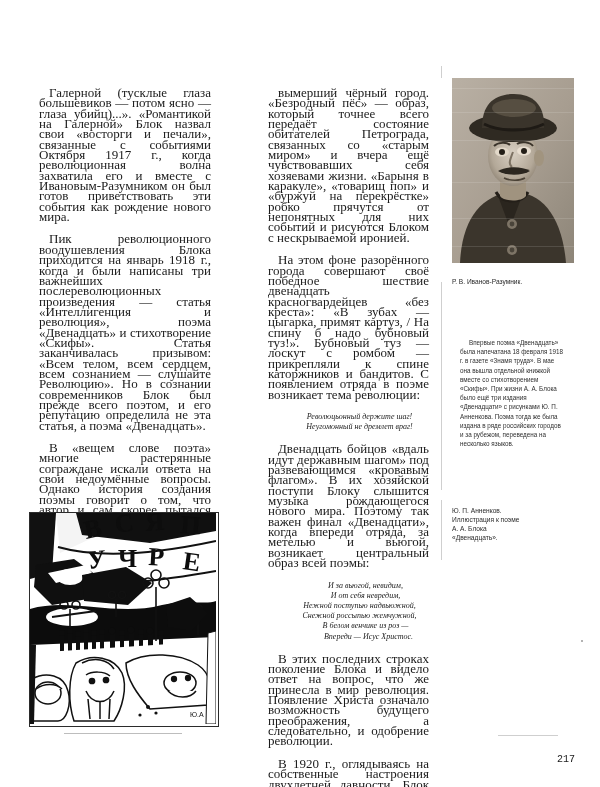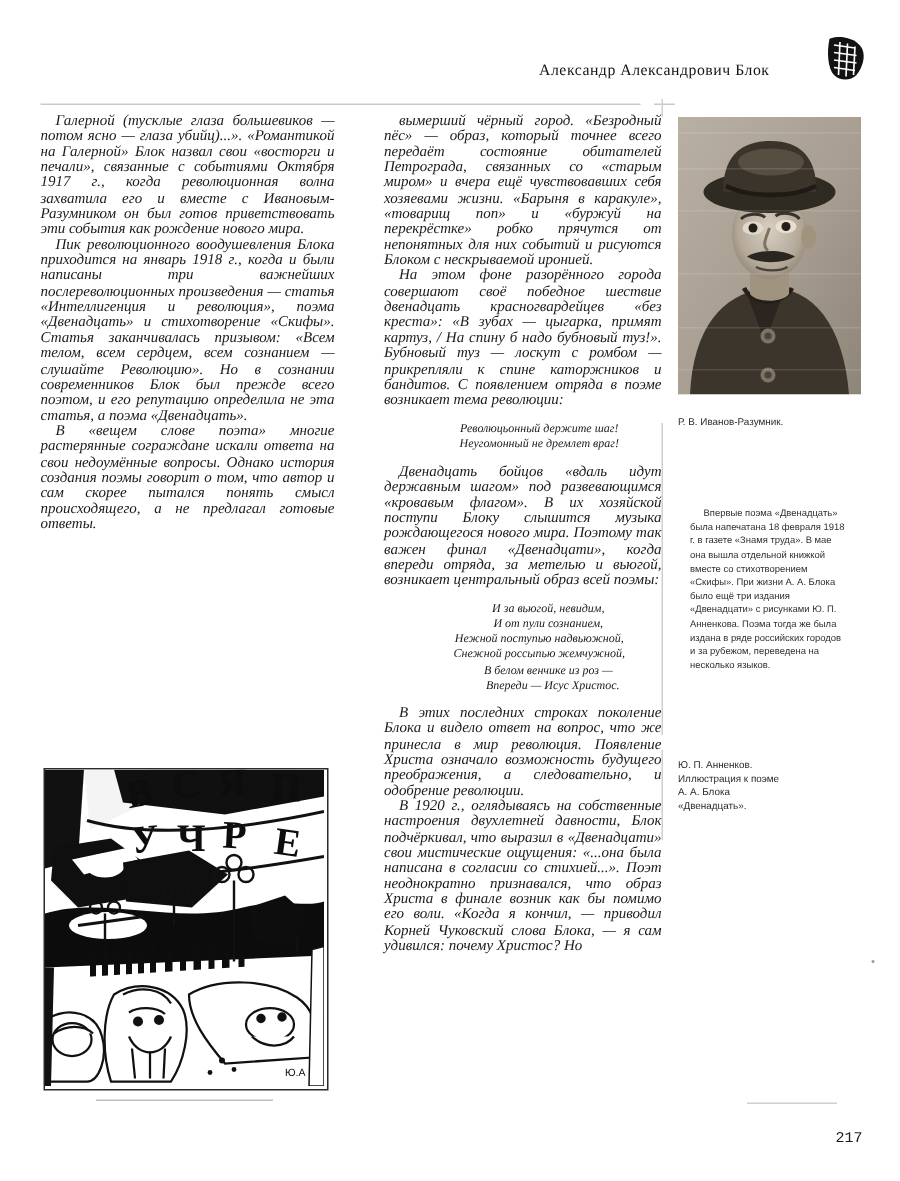--- a/index.html
+++ b/index.html
@@ -36,29 +36,28 @@
     background:#c9c9c9;
   }
 
   
   .vrule{position:absolute;width:1px;background:#cfcfcf;}
   .hrule{position:absolute;height:1px;background:#cfcfcf;}
 
   
   .col{position:absolute;}
   .col p{
-    margin:0;
-    font-size:10px;
+    margin:12px;
+    font-size:13px;
     line-height:10.35px;
     text-align:justify;
     text-indent:10px;
     hyphens:auto;
     -webkit-hyphens:auto;
     font-family:"Liberation Serif", serif;
-    font-style:italic;
   }
 
   .col-left{left:27px;top:76px;width:196px;}
   .col-mid{left:256px;top:76px;width:185px;}
 
   
   .verse{
     margin:8px 0 9px 0;
     font-style:italic;
     font-size:8px;
@@ -113,39 +112,20 @@
   .dot-mark{
     position:absolute;right:17px;top:640px;
     width:2px;height:2px;background:#9a9a9a;border-radius:50%;
   }
 </style>
 </head>
 <body>
 
 <div class="page">
 
-  <div class="header">
-    <div class="header-title">Александр Александрович Блок</div>
-    <span class="book-icon">
-      <svg width="28" height="32" viewBox="0 0 28 32">
-        <path d="M3 3 C3 3, 7 1, 13 2 C19 3, 23 6, 25 10 C27 15, 25 22, 21 27 C17 31, 10 31, 6 27 C2 23, 1 12, 3 3 Z" fill="#121212"></path>
-        <g stroke="#ffffff" stroke-width="1.1" fill="none">
-          <path d="M6 7 L20 9"></path>
-          <path d="M6 12 L21 14"></path>
-          <path d="M6 17 L21 19"></path>
-          <path d="M6 22 L20 24"></path>
-          <path d="M10 5 L9 27"></path>
-          <path d="M15 6 L14 28"></path>
-          <path d="M20 8 L19 27"></path>
-        </g>
-      </svg>
-    </span>
-    <div class="rule-top"></div>
-    <div class="rule-top-right"></div>
-  </div>
 
   <div class="vrule" style="left:441px;top:66px;height:12px;"></div>
   <div class="vrule" style="left:441px;top:282px;height:208px;"></div>
   <div class="vrule" style="left:441px;top:500px;height:60px;"></div>
 
   <div class="col col-left">
     <p>Галерной (тусклые глаза большевиков — потом ясно — глаза убийц)...». «Романтикой на Галерной» Блок назвал свои «восторги и печали», связанные с событиями Октября 1917 г., когда революционная волна захватила его и вместе с Ивановым-Разумником он был готов приветствовать эти события как рождение нового мира.</p>
     <p>Пик революционного воодушевления Блока приходится на январь 1918 г., когда и были написаны три важнейших послереволюционных произведения — статья «Интеллигенция и революция», поэма «Двенадцать» и стихотворение «Скифы». Статья заканчивалась призывом: «Всем телом, всем сердцем, всем сознанием — слушайте Революцию». Но в сознании современников Блок был прежде всего поэтом, и его репутацию определила не эта статья, а поэма «Двенадцать».</p>
     <p>В «вещем слове поэта» многие растерянные сограждане искали ответа на свои недоумённые вопросы. Однако история создания поэмы говорит о том, что автор и сам скорее пытался понять смысл происходящего, а не предлагал готовые ответы.</p>
   </div>
@@ -264,21 +244,21 @@
 
     <div class="verse verse-indent">
       <div>Революцьонный держите шаг!</div>
       <div>Неугомонный не дремлет враг!</div>
     </div>
 
     <p>Двенадцать бойцов «вдаль идут державным шагом» под развевающимся «кровавым флагом». В их хозяйской поступи Блоку слышится музыка рождающегося нового мира. Поэтому так важен финал «Двенадцати», когда впереди отряда, за метелью и вьюгой, возникает центральный образ всей поэмы:</p>
 
     <div class="verse verse-center">
       <div>И за вьюгой, невидим,</div>
-      <div>И от пули сознанием,</div>
+      <div>И от себя невредим,</div>
       <div style="padding-left:-6px;margin-left:-12px;">Нежной поступью надвьюжной,</div>
       <div style="margin-left:-12px;">Снежной россыпью жемчужной,</div>
       <div>В белом венчике из роз —</div>
       <div style="padding-left:6px;">Впереди — Исус Христос.</div>
     </div>
 
     <p>В этих последних строках поколение Блока и видело ответ на вопрос, что же принесла в мир революция. Появление Христа означало возможность будущего преображения, а следовательно, и одобрение революции.</p>
     <p>В 1920 г., оглядываясь на собственные настроения двухлетней давности, Блок подчёркивал, что выразил в «Двенадцати» свои мистические ощущения: «...она была написана в согласии со стихией...». Поэт неоднократно признавался, что образ Христа в финале возник как бы помимо его воли. «Когда я кончил, — приводил Корней Чуковский слова Блока, — я сам удивился: почему Христос? Но</p>
   </div>
 

